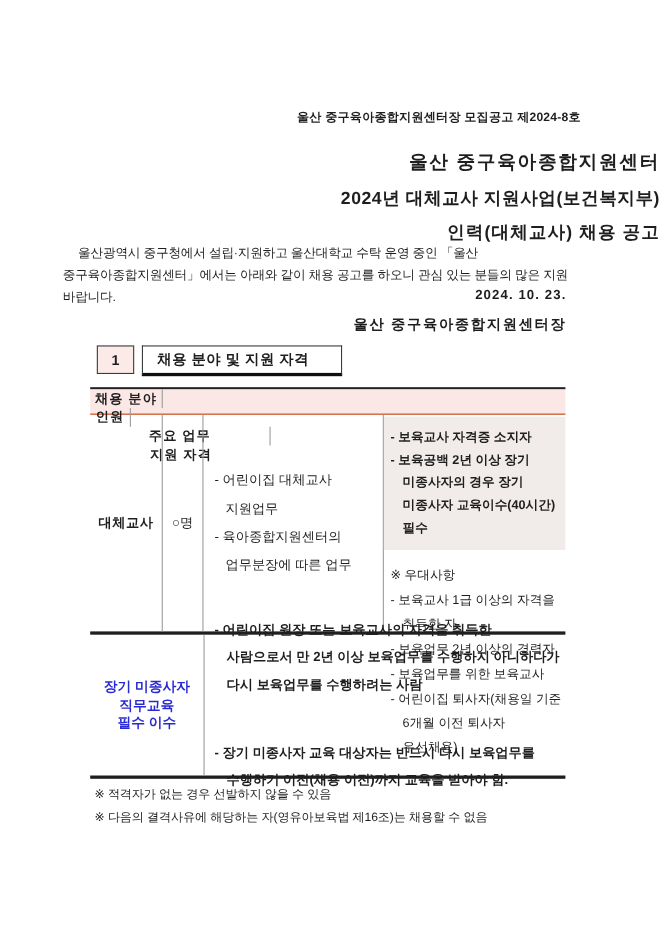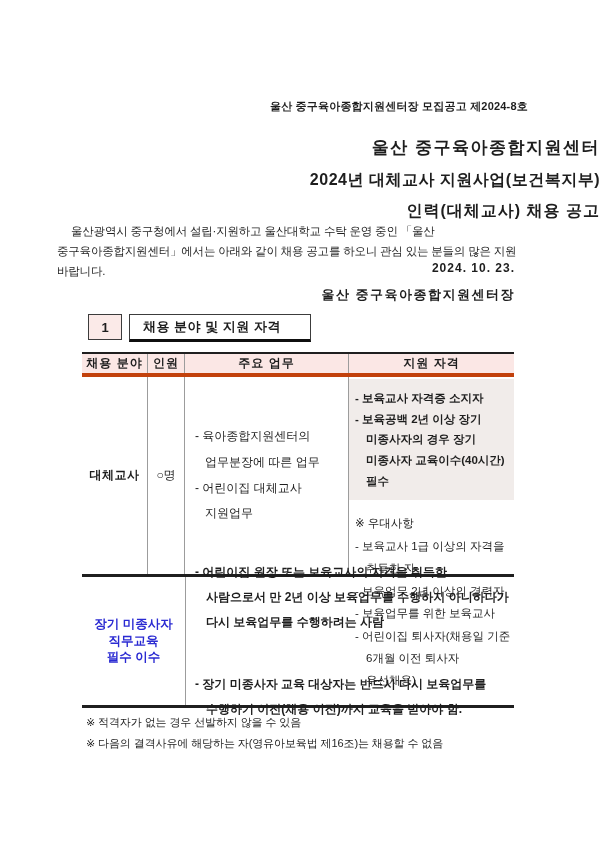--- a/index.html
+++ b/index.html
@@ -80,21 +80,22 @@
     top: 352px; left: 82px;
     width: 432px;
     border-top: 2px solid #1f1f1f;
     border-bottom: 3px solid #1f1f1f;
     font-size: 12px;
   }
   .thead {
     display: flex;
     height: 23px;
     background: var(--header-bg, #fbe7e5);
-    border-bottom: 4px solid #c2410c;
+    border-bottom: 1px solid #c2410c;
+    flex-direction: column;
   }
   .thead .hcell {
     display: flex; align-items: center; justify-content: center;
     font-weight: bold;
     letter-spacing: 1px;
   }
   .vline { border-right: 1px solid #9c9c9c; }
 
   .c1 { width: 66px; }
   .c2 { width: 37px; }
@@ -199,22 +200,22 @@
       <div class="hcell c1 vline">채용 분야</div>
       <div class="hcell c2 vline">인원</div>
       <div class="hcell c3 vline">주요 업무</div>
       <div class="hcell c4">지원 자격</div>
     </div>
 
     <div class="trow1">
       <div class="c1 vline cell-center cell-field">대체교사</div>
       <div class="c2 vline cell-center">○명</div>
       <div class="c3 vline cell-duties">
+        <div class="duty-item">- 어린이집 대체교사 지원업무</div>
         <div class="duty-item">- 육아종합지원센터의 업무분장에 따른 업무</div>
-        <div class="duty-item">- 어린이집 대체교사 지원업무</div>
       </div>
       <div class="c4 cell-qual">
         <div class="qual-req-box">
           <div class="qual-req-item">- 보육교사 자격증 소지자</div>
           <div class="qual-req-item">- 보육공백 2년 이상 장기 미종사자의 경우 장기 미종사자 교육이수(40시간)필수</div>
         </div>
         <div class="qual-pref">
           <div class="qual-pref-title">※ 우대사항</div>
           <div class="qual-pref-item">- 보육교사 1급 이상의 자격을 취득한 자</div>
           <div class="qual-pref-item">- 보육업무 2년 이상의 경력자</div>

